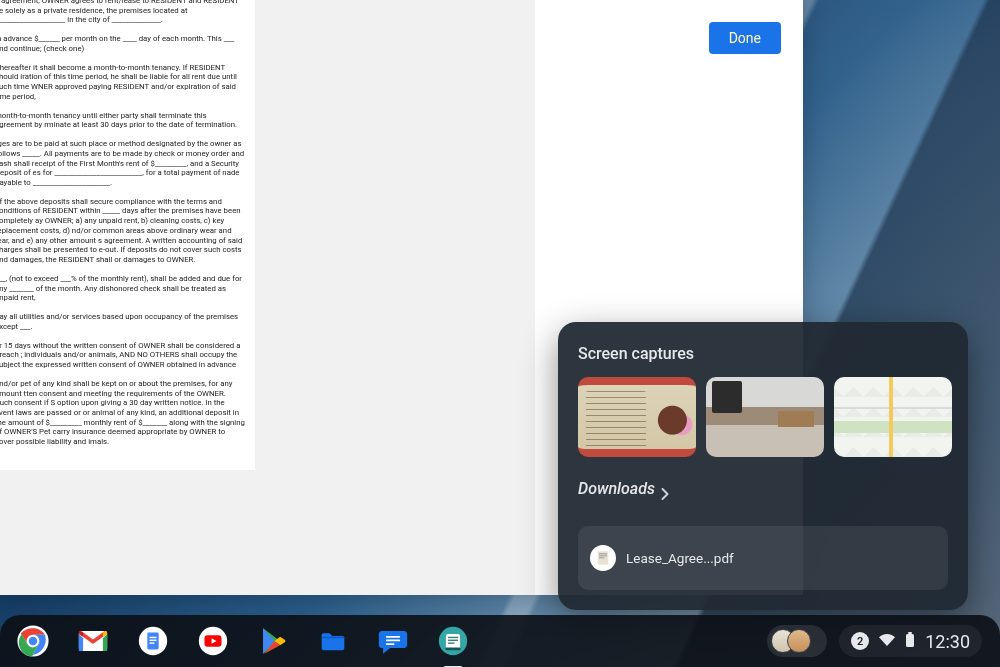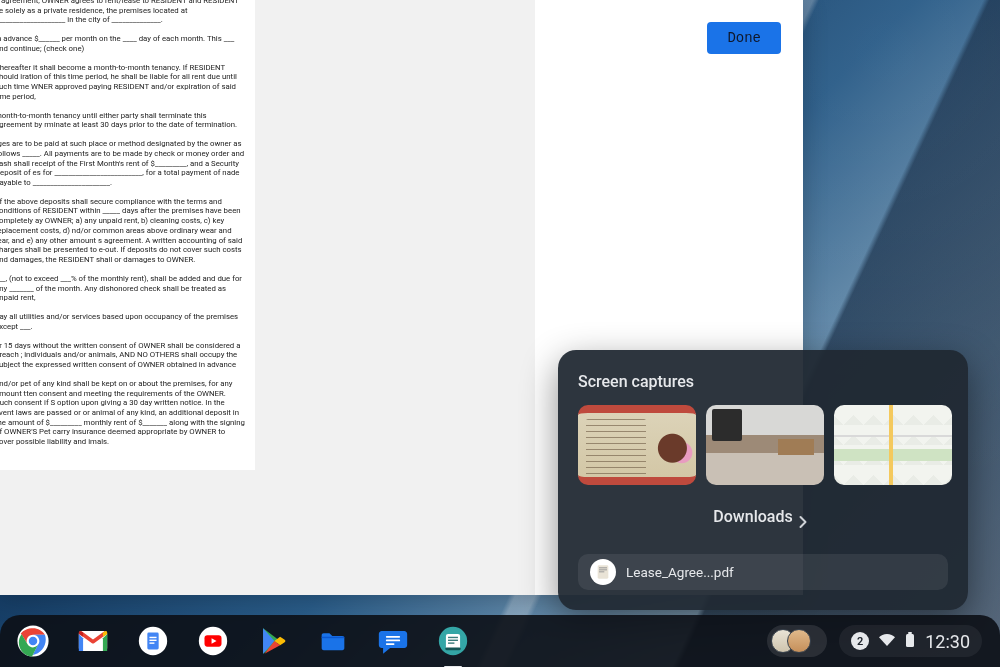--- a/index.html
+++ b/index.html
@@ -46,25 +46,24 @@
     line-height: 1.25;
     color: #222;
   }
   .doc-page p { margin-bottom: 9px; }
   .dialog-pane {
     flex:1;
     padding: 22px;
     display:flex; flex-direction:column; align-items:flex-end;
   }
   .done-btn {
-    background:#1a73e8; color:#0f172a;
+    background:#1a73e8; color:#fef9c3;
     border:none; border-radius:4px;
     padding: 8px 20px; font-size:14px;
     cursor:pointer;
-    font-family:Liberation Mono, monospace;
   }
 
   
   .tote {
     position:absolute; right:32px; bottom:57px;
     width: 410px;
     background: rgba(32,40,50,0.94);
     border-radius: 18px;
     padding: 22px 20px 20px 20px;
     box-shadow: 0 12px 36px rgba(0,0,0,0.45);
@@ -115,25 +114,25 @@
     position:relative;
   }
   .thumb-map::after{
     content:""; position:absolute; inset:0;
     background:
       linear-gradient(90deg, transparent 47%, #f4c95d 47% 50%, transparent 50%),
       linear-gradient(0deg, transparent 30%, #cfe3c3 30% 45%, transparent 45%),
       linear-gradient(0deg, transparent 60%, #d9d9d9 60% 63%, transparent 63%);
   }
 
-  .downloads-header { display:flex; align-items:center; justify-content:center; margin-bottom:14px; }
+  .downloads-header { display:flex; align-items:center; justify-content:flex-start; margin-bottom:14px;font-style:italic; }
   .chevron { color:#cfd3d8; cursor:pointer; }
   .downloads-row { display:flex; gap:12px; }
   .download-chip {
-    flex:1; height:36px;
+    flex:1; height:64px;
     background: rgba(255,255,255,0.08);
     border-radius:10px;
     display:flex; align-items:center; gap:10px;
     padding:0 12px;
     cursor:pointer;
     font-size:13.5px; color:#e6e8eb;
     min-width:0;
   }
   .chip-icon {
     width:26px; height:26px; border-radius:50%;

